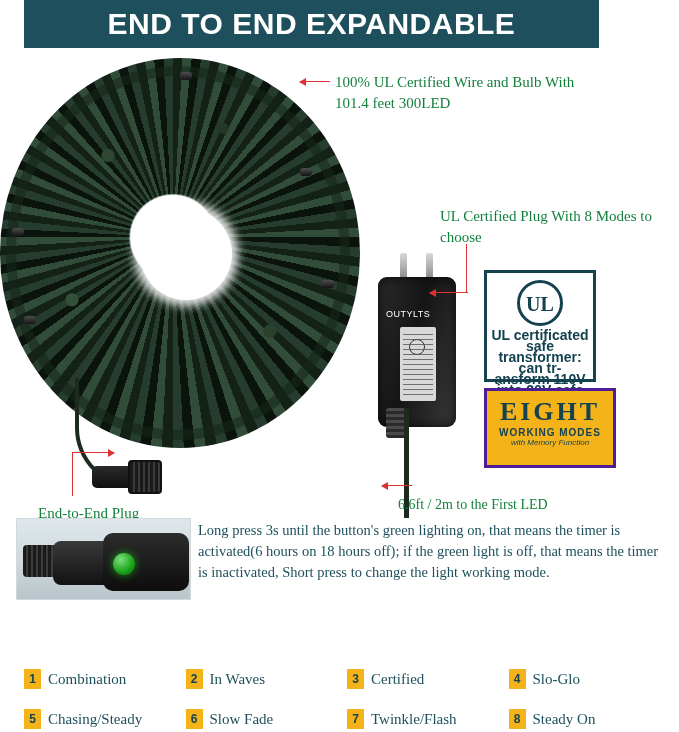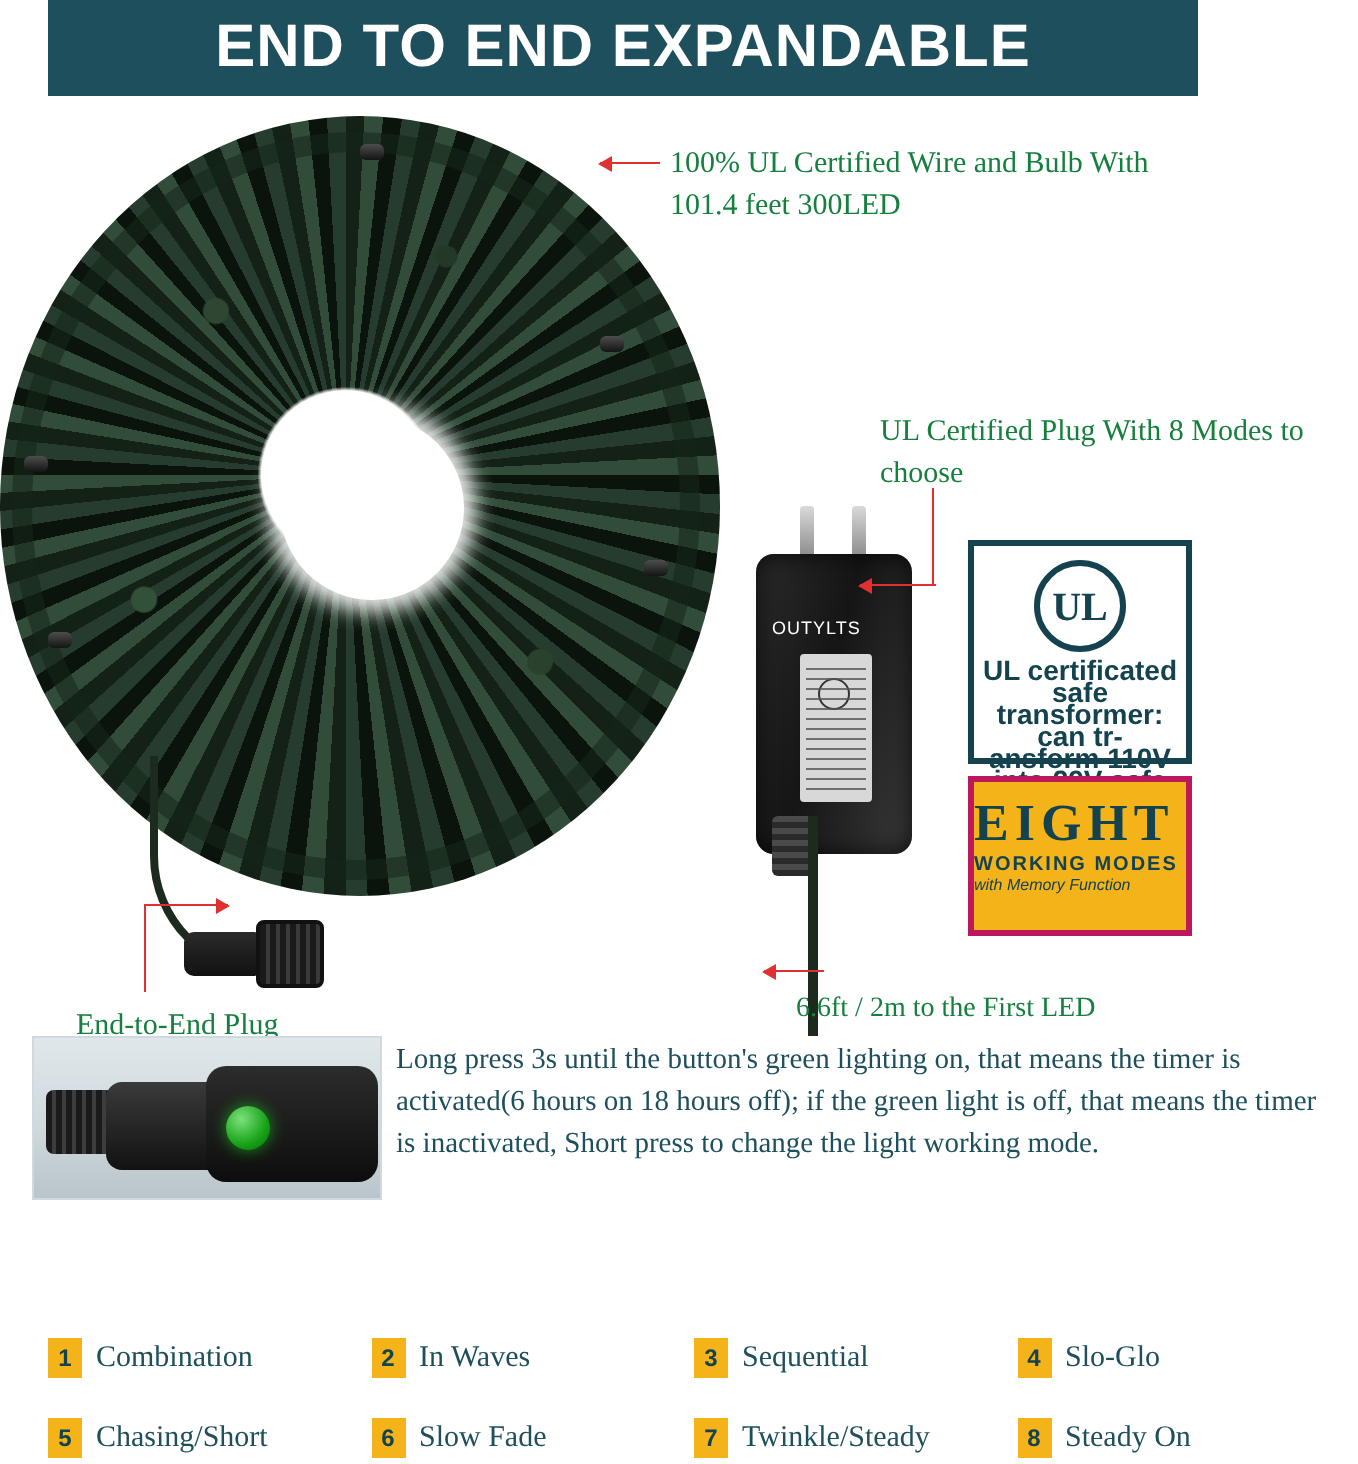--- a/index.html
+++ b/index.html
@@ -186,24 +186,24 @@
   .ul-badge .txt {
     font-size: 14px; line-height: 11px; color: #14424f;
     font-weight: bold; padding: 0 4px;
     font-family: Liberation Sans, sans-serif;
   }
 
   
   .eight-badge {
     position: absolute;
     left: 484px; top: 340px;
-    width: 112px; height: 80px;
+    width: 132px; height: 80px;
     background: #f5b31a;
-    border: 3px solid #be185d;
-    text-align: left;
+    border: 3px solid #4c1d95;
+    text-align: center;
   }
   .eight-badge .big {
     font-size: 26px; font-weight: bold; color: #14424f;
     letter-spacing: 3px; margin-top: 6px;
     font-family: "Liberation Serif", serif;
   }
   .eight-badge .sub {
     font-size: 10px; font-weight: bold; color: #14424f;
     letter-spacing: 1px;
   }
@@ -409,37 +409,37 @@
     <div class="mode">
       <span class="num">1</span>
       <span class="lbl">Combination</span>
     </div>
     <div class="mode">
       <span class="num">2</span>
       <span class="lbl">In Waves</span>
     </div>
     <div class="mode">
       <span class="num">3</span>
-      <span class="lbl">Sequential</span>
+      <span class="lbl">Certified</span>
     </div>
     <div class="mode">
       <span class="num">4</span>
       <span class="lbl">Slo-Glo</span>
     </div>
     <div class="mode">
       <span class="num">5</span>
-      <span class="lbl">Chasing/Short</span>
+      <span class="lbl">Chasing/Steady</span>
     </div>
     <div class="mode">
       <span class="num">6</span>
       <span class="lbl">Slow Fade</span>
     </div>
     <div class="mode">
       <span class="num">7</span>
-      <span class="lbl">Twinkle/Steady</span>
+      <span class="lbl">Twinkle/Flash</span>
     </div>
     <div class="mode">
       <span class="num">8</span>
       <span class="lbl">Steady On</span>
     </div>
   </div>
 
 </div>
 
 </body></html>

